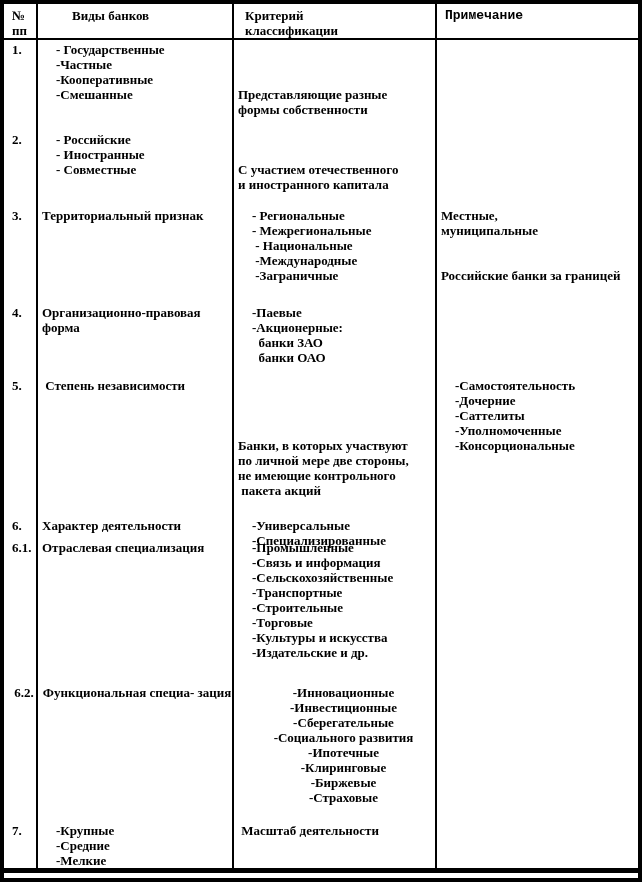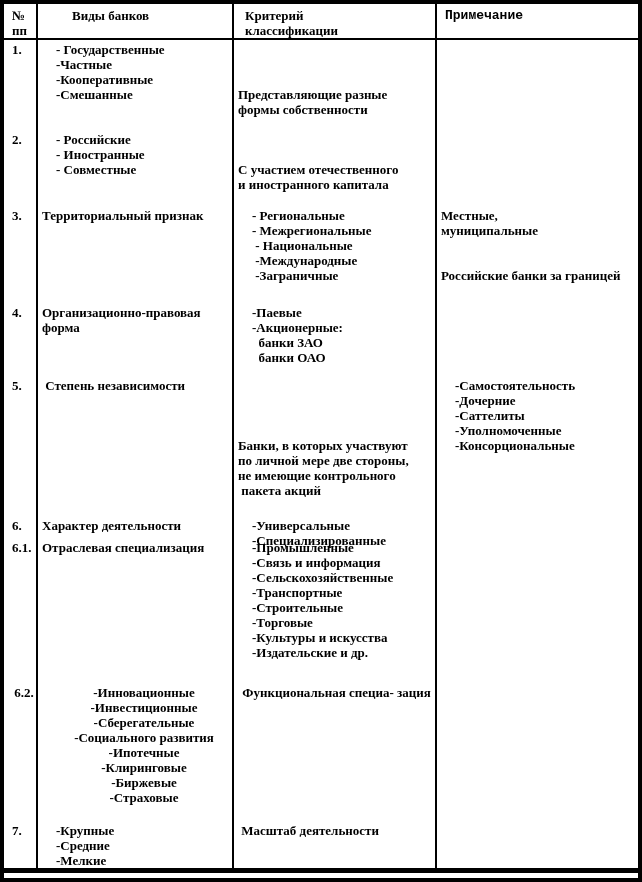--- a/index.html
+++ b/index.html
@@ -152,29 +152,29 @@
 -Транспортные
 -Строительные
 -Торговые
 -Культуры и искусства
 -Издательские и др.</div>
     <div class="c c4"></div>
   </div>
 
   <div class="row r7">
     <div class="c c1">6.2.</div>
+    <div class="c c2">Функциональная специа- зация</div>
     <div class="c c3">-Инновационные
 -Инвестиционные
 -Сберегательные
 -Социального развития
 -Ипотечные
 -Клиринговые
 -Биржевые
 -Страховые</div>
-    <div class="c c2">Функциональная специа- зация</div>
     <div class="c c4"></div>
   </div>
 
   <div class="row r8">
     <div class="c c1">7.</div>
     <div class="c c3">-Крупные
 -Средние
 -Мелкие</div>
     <div class="c c2"> Масштаб деятельности</div>
     <div class="c c4"></div>

